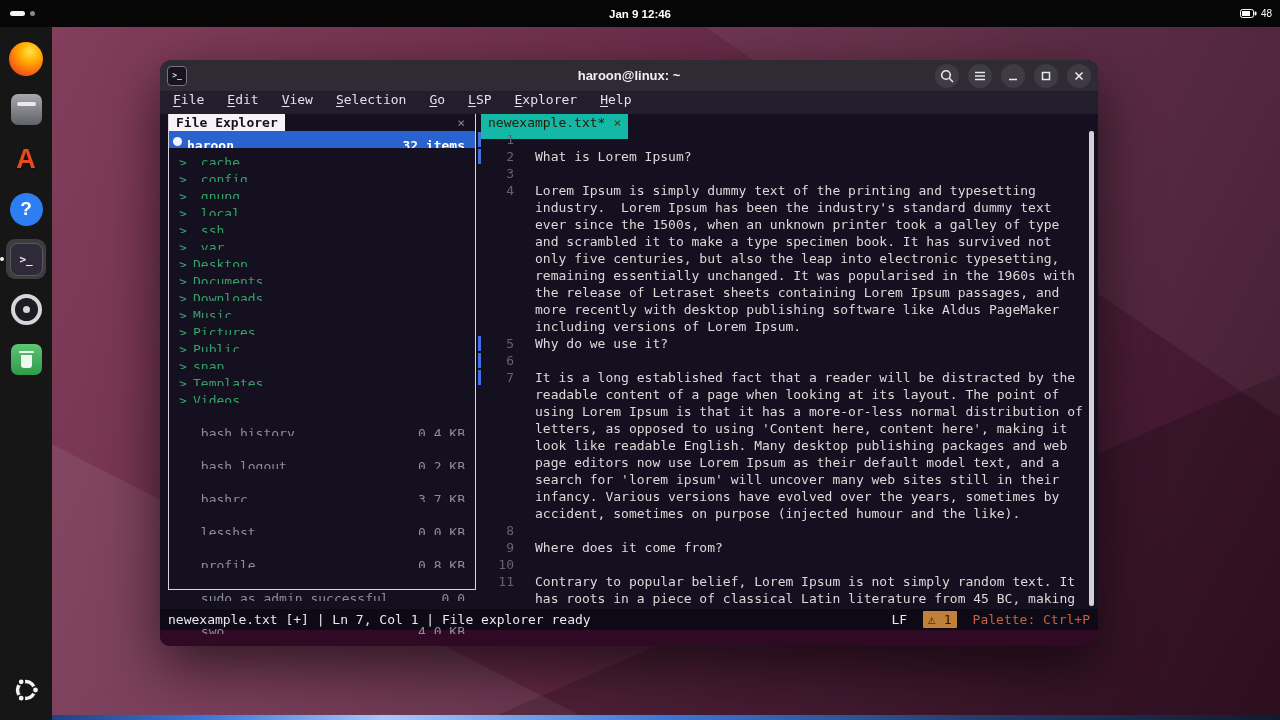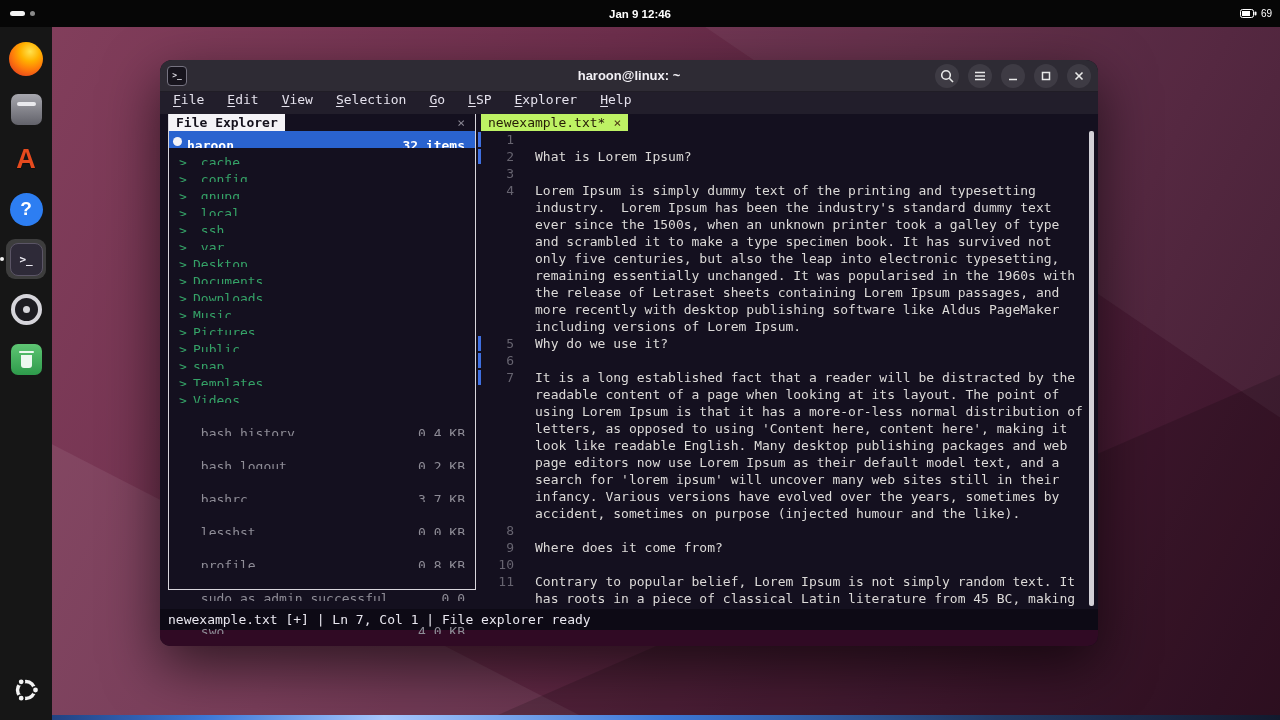--- a/index.html
+++ b/index.html
@@ -84,21 +84,21 @@
   .smeta { margin-left:auto; }
   .row.dir { color:#35a267; }
   .chev { width:14px; flex:none; }
   .row.file { color:#8e8c96; padding-left:24px;margin-top:16px; }
   .fname { overflow:hidden; }
   .fsize { margin-left:auto; flex:none; padding-left:6px; }
 
   
   .editor { flex:1; position:relative; color:#dcdad8; }
   .tabbar { height:17px; display:flex; padding-left:5px; }
-  .tab { background:#bef264; color:#261b07; display:flex; gap:8px; padding:0 7px; height:17px; }
+  .tab { background:#14b8a6; color:#261b07; display:flex; gap:8px; padding:0 7px; height:25px; }
   .tab-close { color:#4a3412; }
   .lines { position:absolute; top:17px; left:0; right:10px; bottom:0; overflow:hidden; }
   .eline { display:flex; }
   .gut { width:8px; flex:none; position:relative; }
   .gut.marked::after { content:""; position:absolute; left:2px; top:1px; width:3px; height:15px; background:#3f6fe0; }
   .lnum { width:30px; flex:none; text-align:right; color:#66636f; }
   .ltext { display:block; margin-left:21px; width:74.5ch; white-space:pre-wrap; min-height:17px; }
   .vscroll { position:absolute; top:17px; bottom:3px; right:4px; width:5px; background:#d3d1d7; border-radius:2px; }
 
   
@@ -125,21 +125,21 @@
       <span class="pill"></span>
       <span class="pill dim"></span>
     </div>
     <div class="clock">Jan 9 12:46</div>
     <div class="tray">
       <svg width="17" height="9" viewBox="0 0 17 9">
         <rect x="0.5" y="0.5" width="13" height="8" rx="2" fill="none" stroke="#fff"></rect>
         <rect x="2" y="2" width="8" height="5" fill="#fff"></rect>
         <rect x="14.5" y="2.5" width="2" height="4" rx="1" fill="#fff"></rect>
       </svg>
-      <span>69</span>
+      <span>48</span>
     </div>
   </div>
 
   <div class="dock">
     <div class="dock-item">
       <span class="icon-firefox"></span>
     </div>
     <div class="dock-item">
       <span class="icon-gray"></span>
     </div>
@@ -324,17 +324,22 @@
               <span class="lnum">11</span>
               <span class="ltext">Contrary to popular belief, Lorem Ipsum is not simply random text. It has roots in a piece of classical Latin literature from 45 BC, making it over</span>
             </div>
         </div>
         <div class="vscroll"></div>
       </div>
     </div>
 
     <div class="statusbar">
       <span class="sb-left">newexample.txt [+] | Ln 7, Col 1 | File explorer ready</span>
+      <div class="sb-right">
+        <span>LF</span>
+        <span class="sb-badge">⚠ 1</span>
+        <span class="sb-palette">Palette: Ctrl+P</span>
+      </div>
     </div>
 
     <div class="term-strip"></div>
   </div>
 </div>
 
 </body></html>

